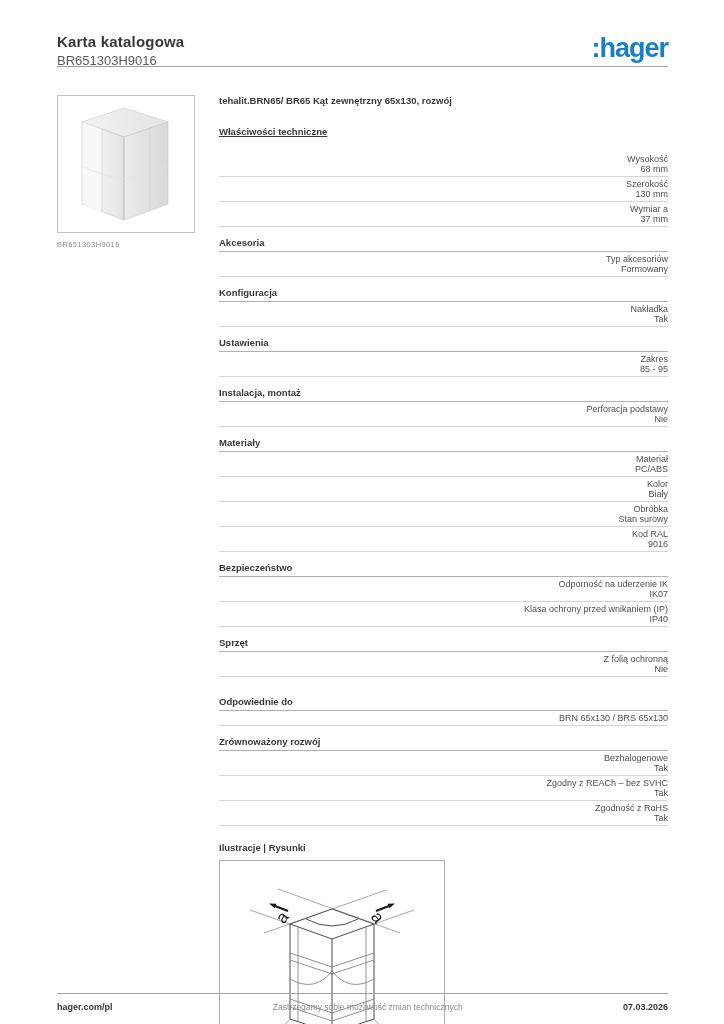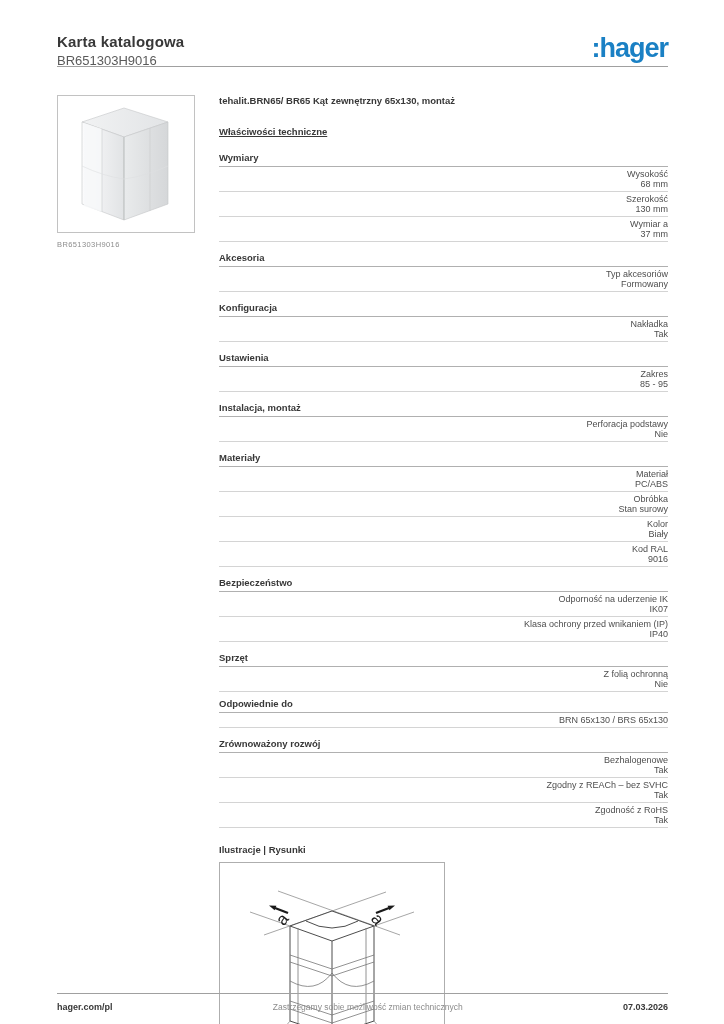--- a/index.html
+++ b/index.html
@@ -19,21 +19,21 @@
   
   .product-figure { position:absolute; left:57px; top:95px; width:138px; }
   .product-image-box { width:138px; height:138px; border:1px solid #c2c2c2; background:#fff;
                        display:flex; align-items:center; justify-content:center; }
   .product-caption { margin-top:7px; font-size:7.5px; color:#8d8d8d; letter-spacing:0.4px; }
   
   .content { position:absolute; left:219px; top:95px; width:449px; }
   .product-title { font-size:9.5px; font-weight:bold; color:#383838; line-height:12px; margin-bottom:19px; }
   .tech-heading { font-size:9.5px; font-weight:bold; color:#383838; line-height:12px; margin-bottom:14px;text-decoration:underline; }
   .spec-section + .spec-section { margin-top:10px; }
-  .spec-section.group-break { margin-top:6px; }
+  .spec-section.group-break { margin-top:19px; }
   .spec-section-title { font-size:9.5px; font-weight:bold; color:#383838; line-height:12px;
                         padding-bottom:2px; border-bottom:1px solid #b0b0b0; }
   .spec-row { display:flex; justify-content:space-between; align-items:flex-end;
               font-size:9px; color:#4e4e4e; line-height:10px; padding:2px 0;
               border-bottom:1px solid #d4d4d4;flex-direction:column; }
   .spec-label { text-align:left; }
   .spec-value { text-align:right; white-space:nowrap; }
   
   .illustrations { margin-top:16px; }
   .illus-heading { font-size:9.5px; font-weight:bold; color:#383838; line-height:12px; }
@@ -83,26 +83,25 @@
         <path d="M44,33 L44,116" stroke="#cfd1d3" stroke-width="0.7" fill="none"></path>
         <path d="M92,32 L92,115" stroke="#cbcdcf" stroke-width="0.7" fill="none"></path>
         <path d="M66,41 L66,124" stroke="#bfc1c3" stroke-width="0.8" fill="none"></path>
         <path d="M24,70 Q45,80 66,83 Q88,80 110,70" stroke="#dddfe1" stroke-width="0.6" fill="none"></path>
       </svg>
     </div>
     <div class="product-caption">BR651303H9016</div>
   </div>
 
   <div class="content">
-    <div class="product-title">tehalit.BRN65/ BR65 Kąt zewnętrzny 65x130, montaż</div>
+    <div class="product-title">tehalit.BRN65/ BR65 Kąt zewnętrzny 65x130, rozwój</div>
     <div class="tech-heading">Właściwości techniczne</div>
 
     <div>
         <section class="spec-section">
-    <h3 class="spec-section-title">Wymiary</h3>
     <div class="spec-rows">
             <div class="spec-row">
     <span class="spec-label">Wysokość</span>
     <span class="spec-value">68 mm</span>
   </div>
             <div class="spec-row">
     <span class="spec-label">Szerokość</span>
     <span class="spec-value">130 mm</span>
   </div>
             <div class="spec-row">
@@ -148,26 +147,26 @@
           </div>
   </section>
         <section class="spec-section">
     <h3 class="spec-section-title">Materiały</h3>
     <div class="spec-rows">
             <div class="spec-row">
     <span class="spec-label">Materiał</span>
     <span class="spec-value">PC/ABS</span>
   </div>
             <div class="spec-row">
+    <span class="spec-label">Kolor</span>
+    <span class="spec-value">Biały</span>
+  </div>
+            <div class="spec-row">
     <span class="spec-label">Obróbka</span>
     <span class="spec-value">Stan surowy</span>
-  </div>
-            <div class="spec-row">
-    <span class="spec-label">Kolor</span>
-    <span class="spec-value">Biały</span>
   </div>
             <div class="spec-row">
     <span class="spec-label">Kod RAL</span>
     <span class="spec-value">9016</span>
   </div>
           </div>
   </section>
         <section class="spec-section">
     <h3 class="spec-section-title">Bezpieczeństwo</h3>
     <div class="spec-rows">

